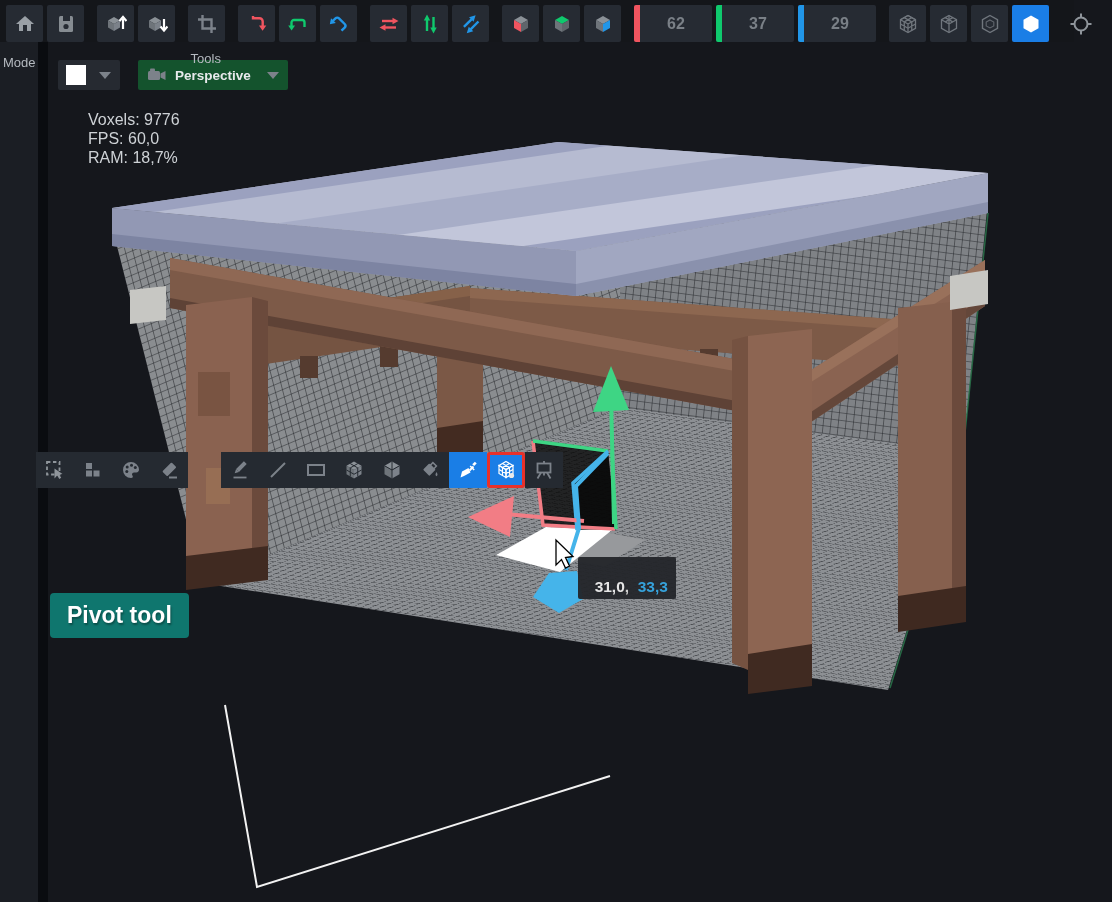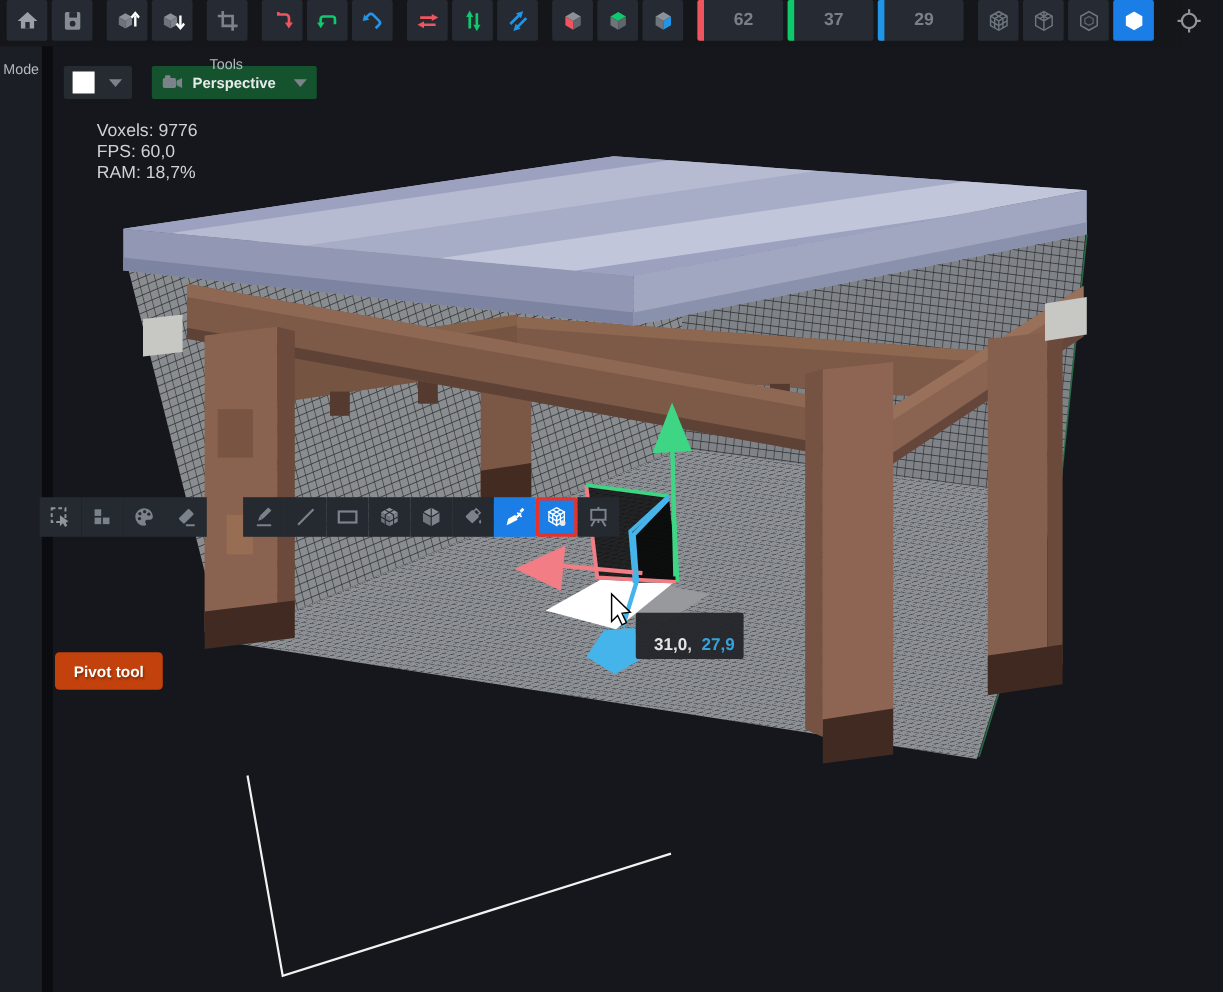--- a/index.html
+++ b/index.html
@@ -1,19 +1,19 @@
 <!DOCTYPE html>
 <html><head>
 <meta charset="utf-8">
 <style>
   html,body{margin:0;padding:0;background:#15171c;width:1112px;height:902px;overflow:hidden;
     font-family:"Liberation Sans",sans-serif;-webkit-font-smoothing:antialiased;}
   
   #topbar{position:absolute;left:0;top:0;width:1074px;height:42px;background:#14161a;display:flex;
-    align-items:flex-start;padding-left:6px;box-sizing:border-box;z-index:30;}
+    align-items:flex-end;padding-left:6px;box-sizing:border-box;z-index:30;}
   .tbtn{width:37px;height:37px;background:#262b33;border-radius:2px;margin-right:4px;display:flex;
     align-items:center;justify-content:center;flex:0 0 auto;}
   .tbtn.active{background:#1a7ee6;}
   .tgap{width:9px;flex:0 0 auto;}
   .tcounter{width:78px;height:37px;background:#262b33;border-radius:2px;margin-right:4px;display:flex;
     align-items:center;flex:0 0 auto;}
   .cbar{width:6px;height:37px;border-radius:2px 0 0 2px;flex:0 0 auto;}
   .cval{flex:1;text-align:center;color:#7a8087;font-size:16px;font-weight:bold;}
   
   #strip{position:absolute;left:38px;top:42px;width:10px;height:860px;background:#0a0c10;z-index:20;}
@@ -27,22 +27,22 @@
   
   #swatchBtn{position:absolute;left:58px;top:60px;width:62px;height:30px;background:#262a31;border-radius:2px;
     display:flex;align-items:center;z-index:10;}
   #swatchBtn .chip{width:20px;height:20px;margin-left:8px;background:#ffffff;}
   .caret{width:0;height:0;border-left:6px solid transparent;border-right:6px solid transparent;
     border-top:7px solid #7c828a;margin-left:auto;margin-right:9px;}
   #perspBtn{position:absolute;left:138px;top:60px;width:150px;height:30px;background:#14532d;border-radius:2px;
     display:flex;align-items:center;z-index:10;}
   #perspBtn .lbl{color:#e8eaec;font-size:13.5px;font-weight:bold;margin-left:8px;}
   #stats{position:absolute;left:88px;top:110px;color:#ced2d6;font-size:16px;line-height:19px;z-index:10;}
-  #pivotTip{position:absolute;left:50px;top:593px;background:#c2410c;border-radius:4px;color:#fff;
-    font-size:14px;font-weight:bold;padding:9px 17px;z-index:40;text-shadow:1px 2px 2px rgba(0,0,0,.35);}
+  #pivotTip{position:absolute;left:50px;top:593px;background:#0f766e;border-radius:4px;color:#fff;
+    font-size:23px;font-weight:bold;padding:9px 17px;z-index:40;text-shadow:1px 2px 2px rgba(0,0,0,.35);}
   #coordTip{position:absolute;left:578px;top:557px;background:rgba(35,37,41,.95);border-radius:2px;
     padding:3px 8px;font-size:15.5px;font-weight:bold;z-index:15;white-space:pre;}
   #coordTip .cx{color:#e5e5e5;} #coordTip .csep{color:#cfcfcf;} #coordTip .cz{color:#36a2db;}
   #scene{position:absolute;left:0;top:0;z-index:1;}
 </style>
 </head>
 <body>
 
 <svg id="scene" width="1112" height="902" viewBox="0 0 1112 902">
   <defs>
@@ -444,14 +444,14 @@
 
 <div id="stats">
   <div><span>Voxels:</span> <span>9776</span></div>
   <div><span>FPS:</span> <span>60,0</span></div>
   <div><span>RAM:</span> <span>18,7%</span></div>
 </div>
 
 <div id="pivotTip">Pivot tool</div>
 
 <div id="coordTip">
-  <span class="cx">31,0</span><span class="csep">,  </span><span class="cz">27,9</span>
+  <span class="cx">31,0</span><span class="csep">,  </span><span class="cz">33,3</span>
 </div>
 
 </body></html>

